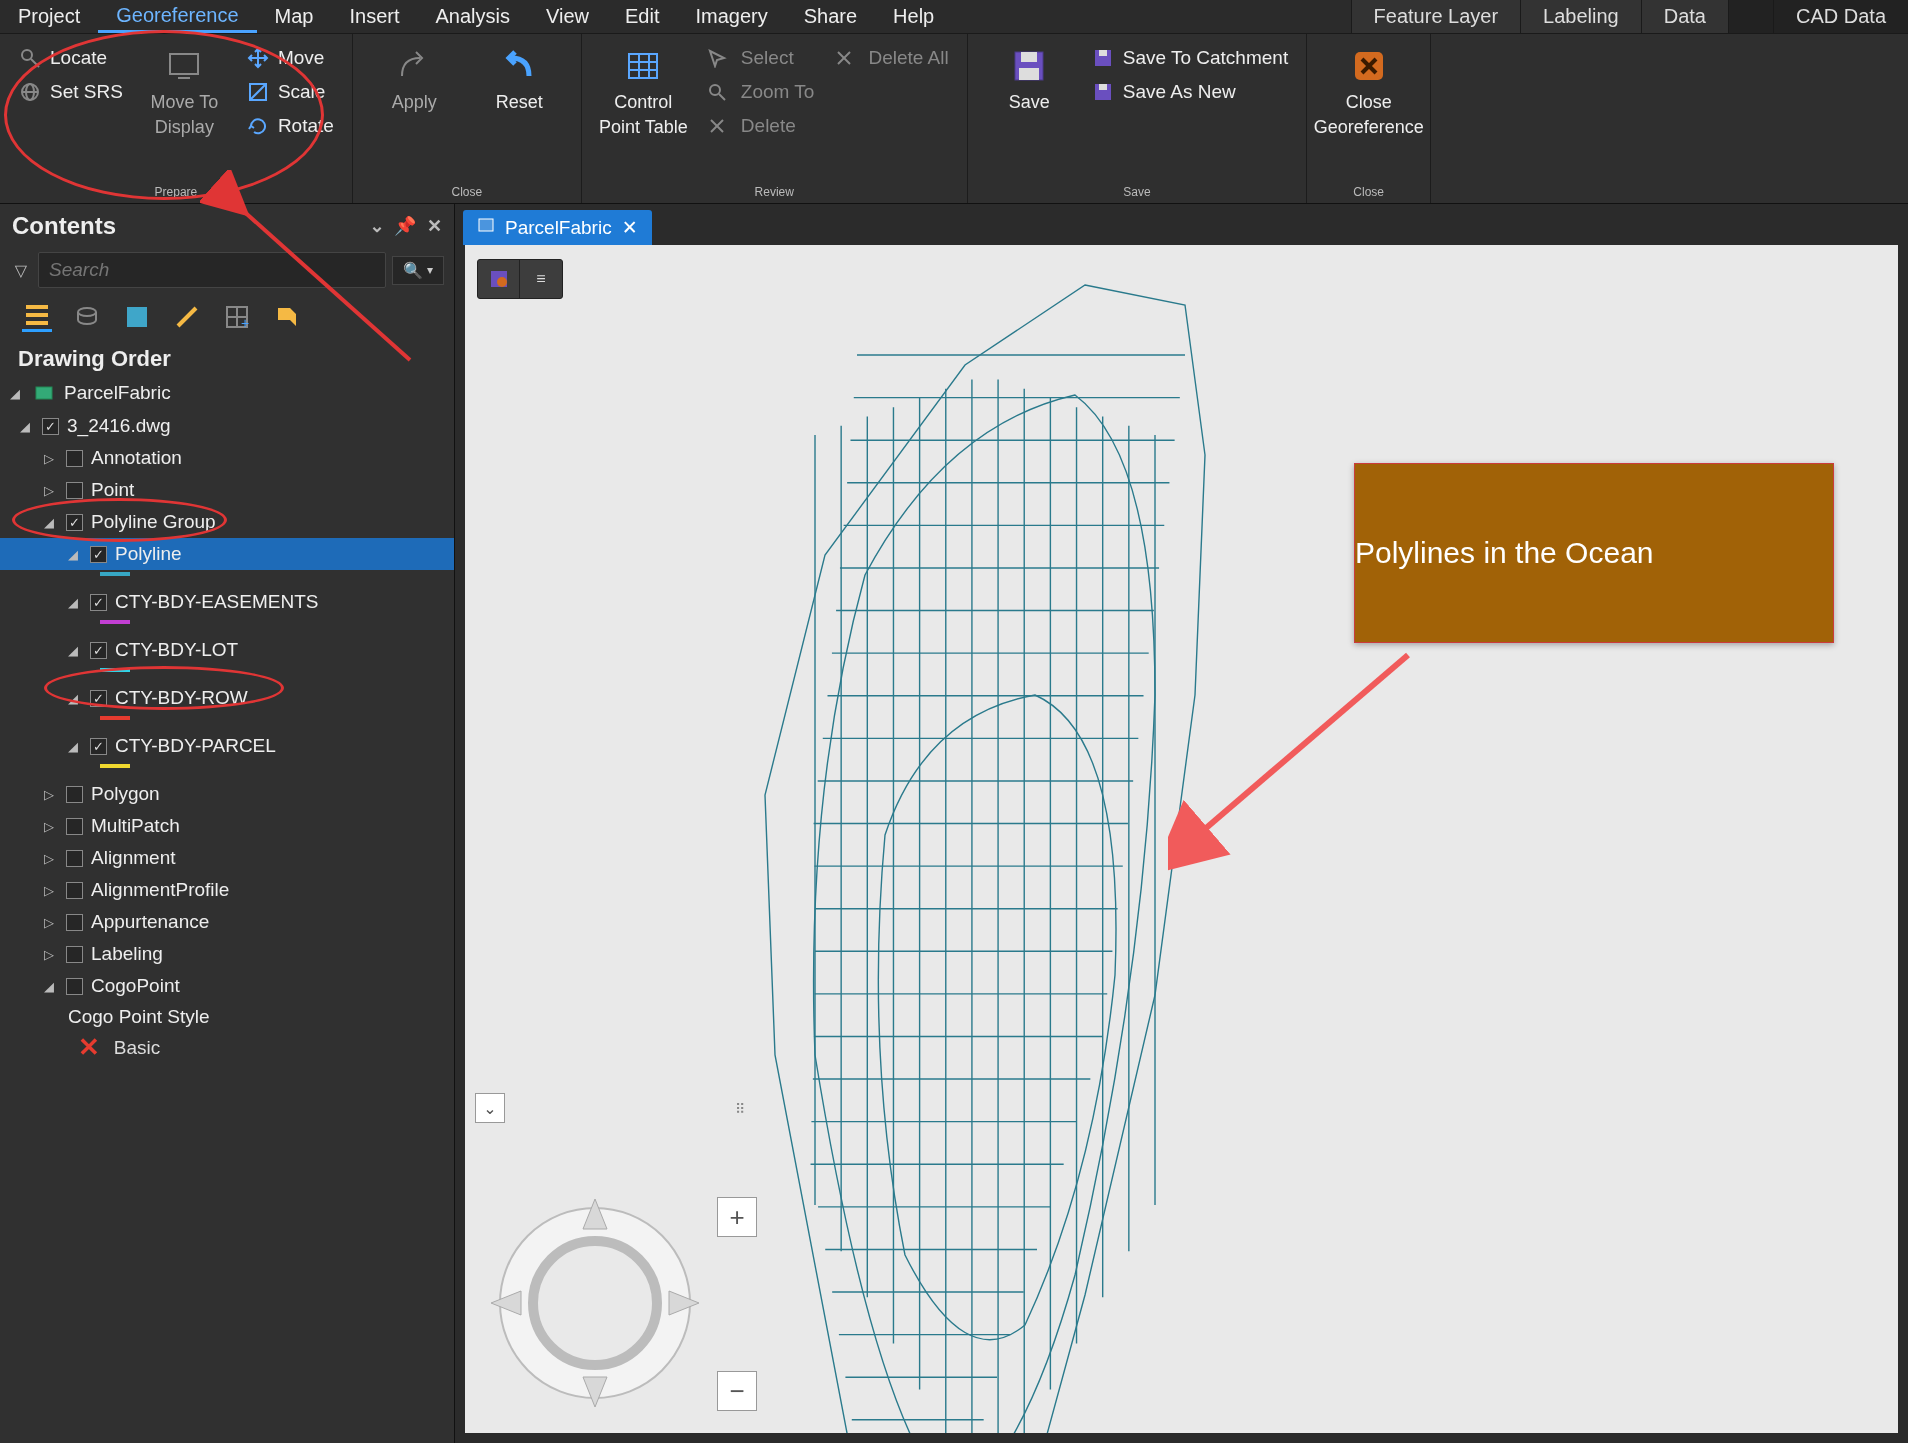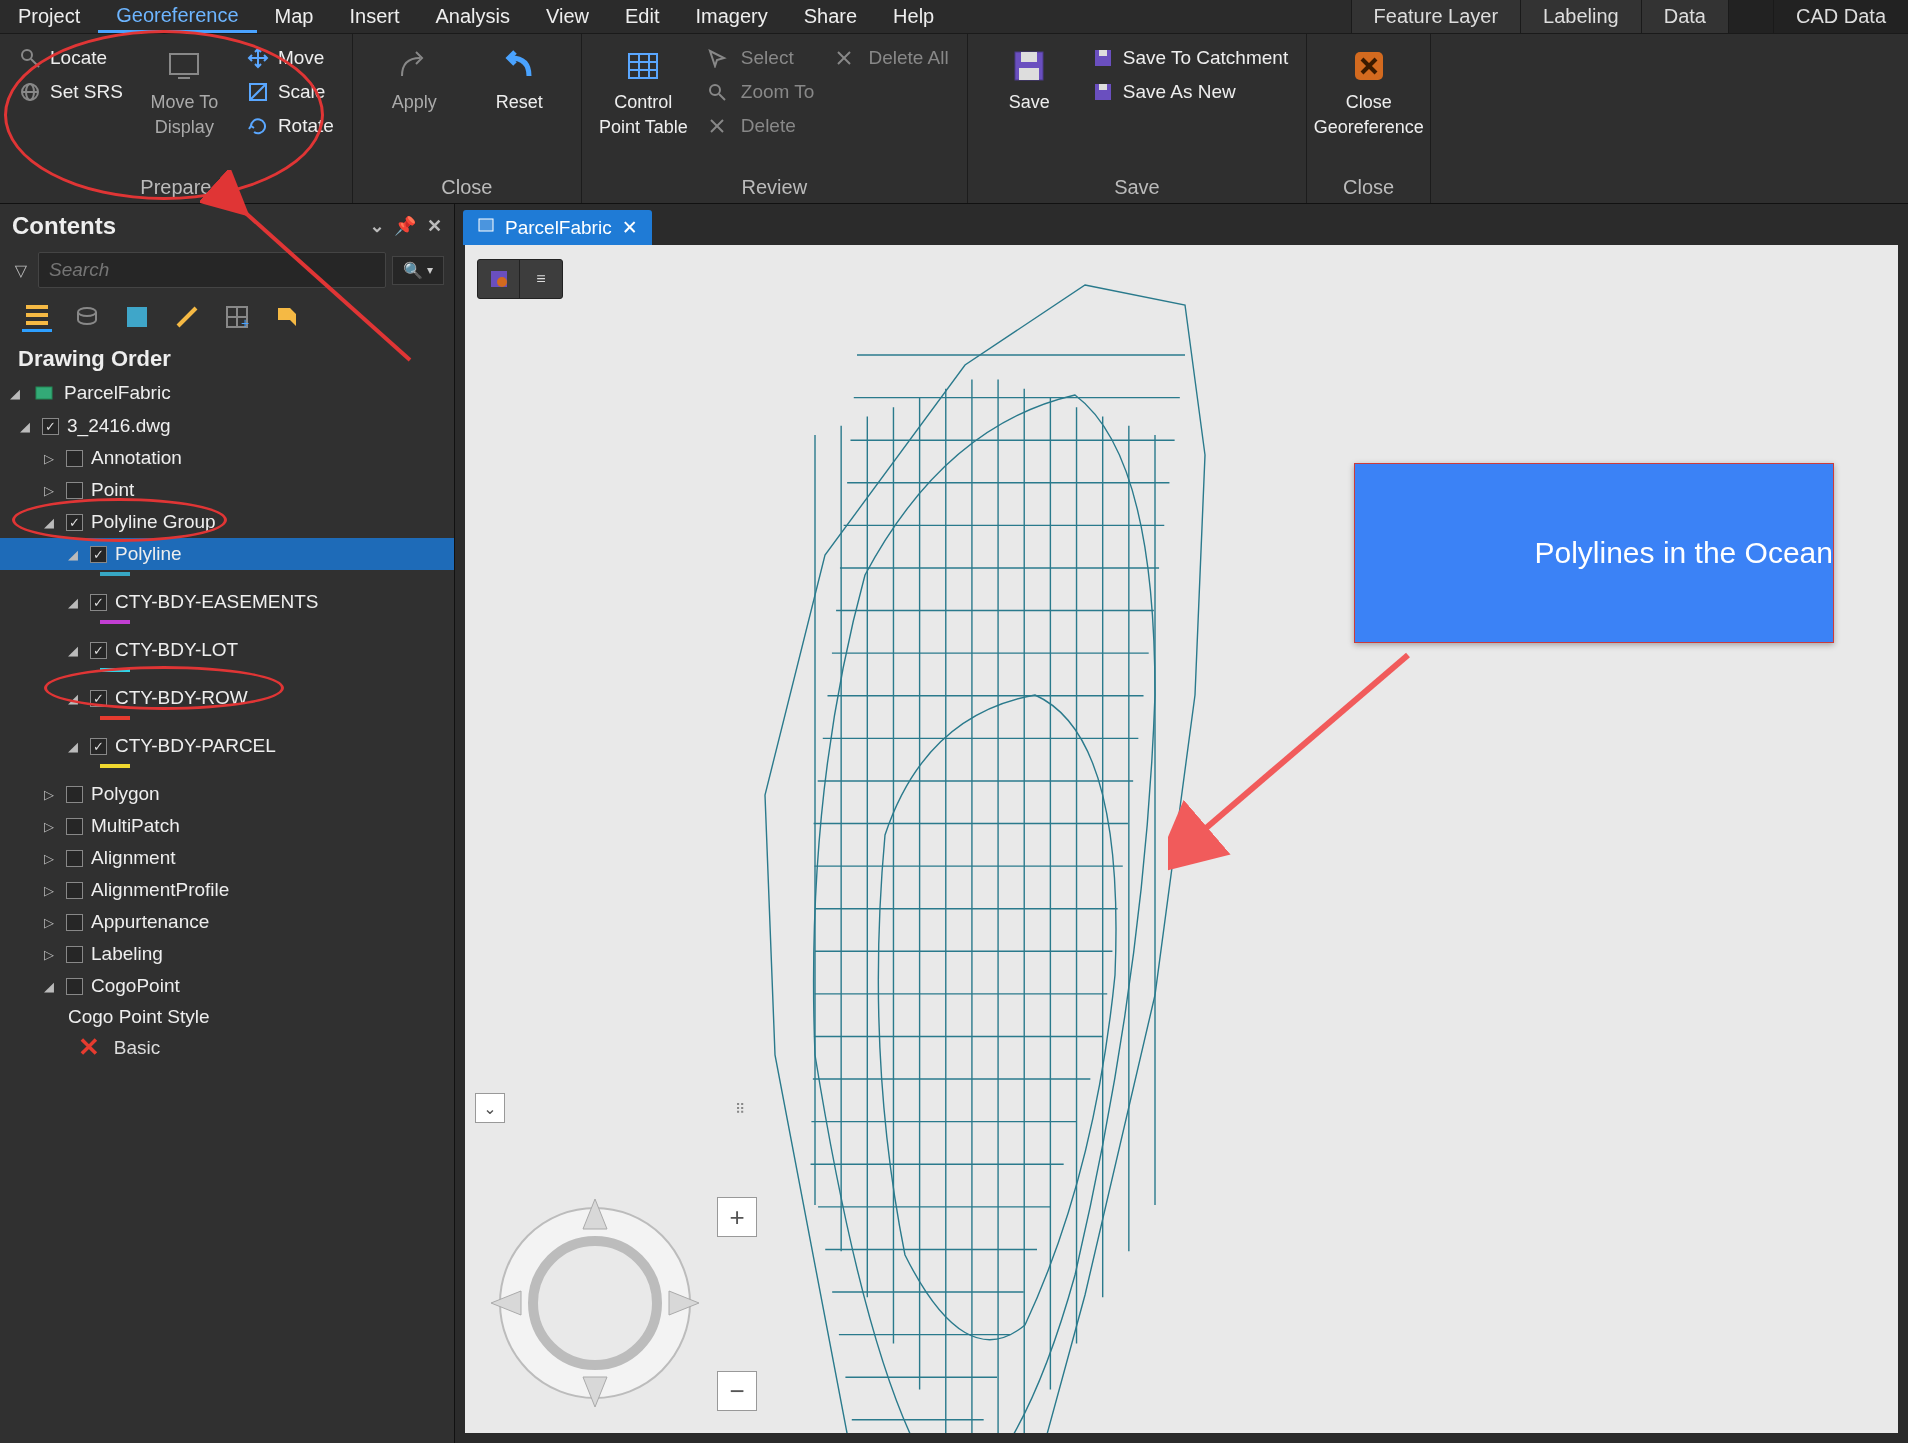--- a/index.html
+++ b/index.html
@@ -10,21 +10,21 @@
 .menubar .menu-item { padding: 4px 18px; color: #eee; cursor: pointer; display:flex; align-items:center;}
 .menubar .menu-item.active { color: #6db5ff; border-bottom: 3px solid #4aa3ff; }
 .menubar .spacer { flex: 1; }
 .menubar .ctx-item { padding: 4px 22px; color: #ddd; background:#333; border-left:1px solid #1a1a1a; display:flex; align-items:center;}
 .menubar .ctx-item.dark { background:#222; }
 
 
 .ribbon { display:flex; background:#2f2f2f; height:170px; border-bottom:1px solid #111;}
 .ribbon-group { display:flex; flex-direction:column; padding:6px 14px 4px; border-right:1px solid #1c1c1c; justify-content:space-between;}
 .ribbon-group .group-body { display:flex; align-items:flex-start; gap:10px; flex:1;}
-.ribbon-group .group-label { text-align:center; font-size:20px; color:#bbb; padding-top:4px;}
+.ribbon-group .group-label { text-align:center; font-size:12px; color:#bbb; padding-top:4px;}
 .big-btn { display:flex; flex-direction:column; align-items:center; justify-content:flex-start; width:95px; color:#aaa; font-size:18px; text-align:center; gap:4px; padding-top:4px; cursor:pointer;}
 .big-btn.enabled { color:#eee; }
 .big-btn .big-icon { width:44px; height:44px; display:flex; align-items:center; justify-content:center;}
 .small-col { display:flex; flex-direction:column; gap:6px; padding-top:4px;}
 .small-btn { display:flex; align-items:center; gap:8px; font-size:19px; color:#eee; cursor:pointer; padding:2px 4px;}
 .small-btn.disabled { color:#888;gap:12px;}
 .icon-box { width:24px; height:24px; display:flex; align-items:center; justify-content:center; flex-shrink:0;}
 
 
 .main { display:flex; height:calc(100% - 204px); }
@@ -52,21 +52,21 @@
 
 
 .mapview { flex:1; background:#2b2b2b; display:flex; flex-direction:column;}
 .map-tabs { display:flex; background:#2b2b2b; padding:6px 8px 0; gap:4px;}
 .map-tab { background:#1f7bd6; color:#fff; display:flex; align-items:center; gap:10px; padding:6px 14px; font-size:19px; border-top-left-radius:3px; border-top-right-radius:3px;}
 .map-tab .close { cursor:pointer;}
 .canvas-wrap { flex:1; margin:0 10px 10px; background:#e9e9e9; position:relative; overflow:hidden;}
 .canvas-toolbar { position:absolute; top:14px; left:12px; display:flex; background:#3d3d3d; border:1px solid #222; border-radius:3px;}
 .canvas-toolbar .ct-btn { width:42px; height:38px; display:flex; align-items:center; justify-content:center; color:#ddd; border-right:1px solid #222; cursor:pointer;}
 .canvas-toolbar .ct-btn:last-child{border-right:none;}
-.callout { position:absolute; top:218px; right:64px; width:480px; height:180px; background:#3b82f6; color:#fff; font-size:30px; display:flex; align-items:center; justify-content:flex-end; border:1px solid #cc3b3b; box-shadow:0 2px 6px rgba(0,0,0,.3);}
+.callout { position:absolute; top:218px; right:64px; width:480px; height:180px; background:#a16207; color:#fff; font-size:30px; display:flex; align-items:center; justify-content:flex-start; border:1px solid #cc3b3b; box-shadow:0 2px 6px rgba(0,0,0,.3);}
 .callout-arrow { position:absolute; top:380px; right:470px; }
 .red-ellipse { position:absolute; border:3px solid #e03535; border-radius:50%; pointer-events:none;}
 .red-arrow-diag { position:absolute; }
 
 .navwheel { position:absolute; left:20px; bottom:20px; width:220px; height:220px;}
 .zoom-btn { position:absolute; width:40px; height:40px; background:#fff; border:1px solid #999; font-size:26px; display:flex; align-items:center; justify-content:center; color:#555; cursor:pointer;}
 .expand-btn { position:absolute; left:10px; bottom:310px; width:30px;height:30px;background:#fff;border:1px solid #999;display:flex;align-items:center;justify-content:center;color:#555;font-size:16px;}
 .drag-dots{position:absolute;left:270px;bottom:316px;color:#888;font-size:14px;letter-spacing:3px;}
 
 

